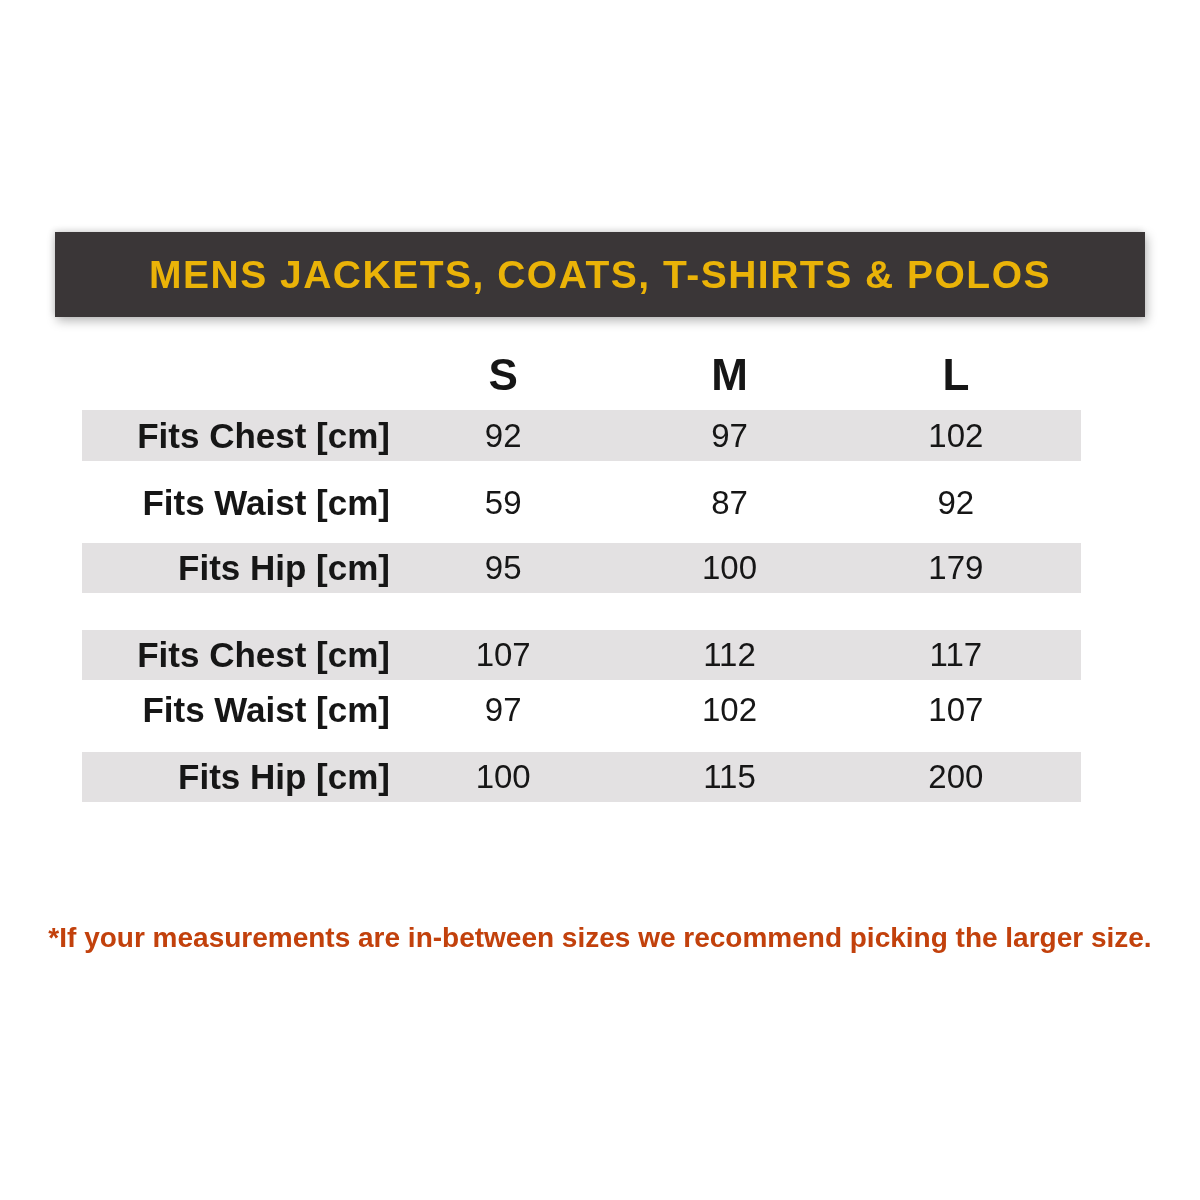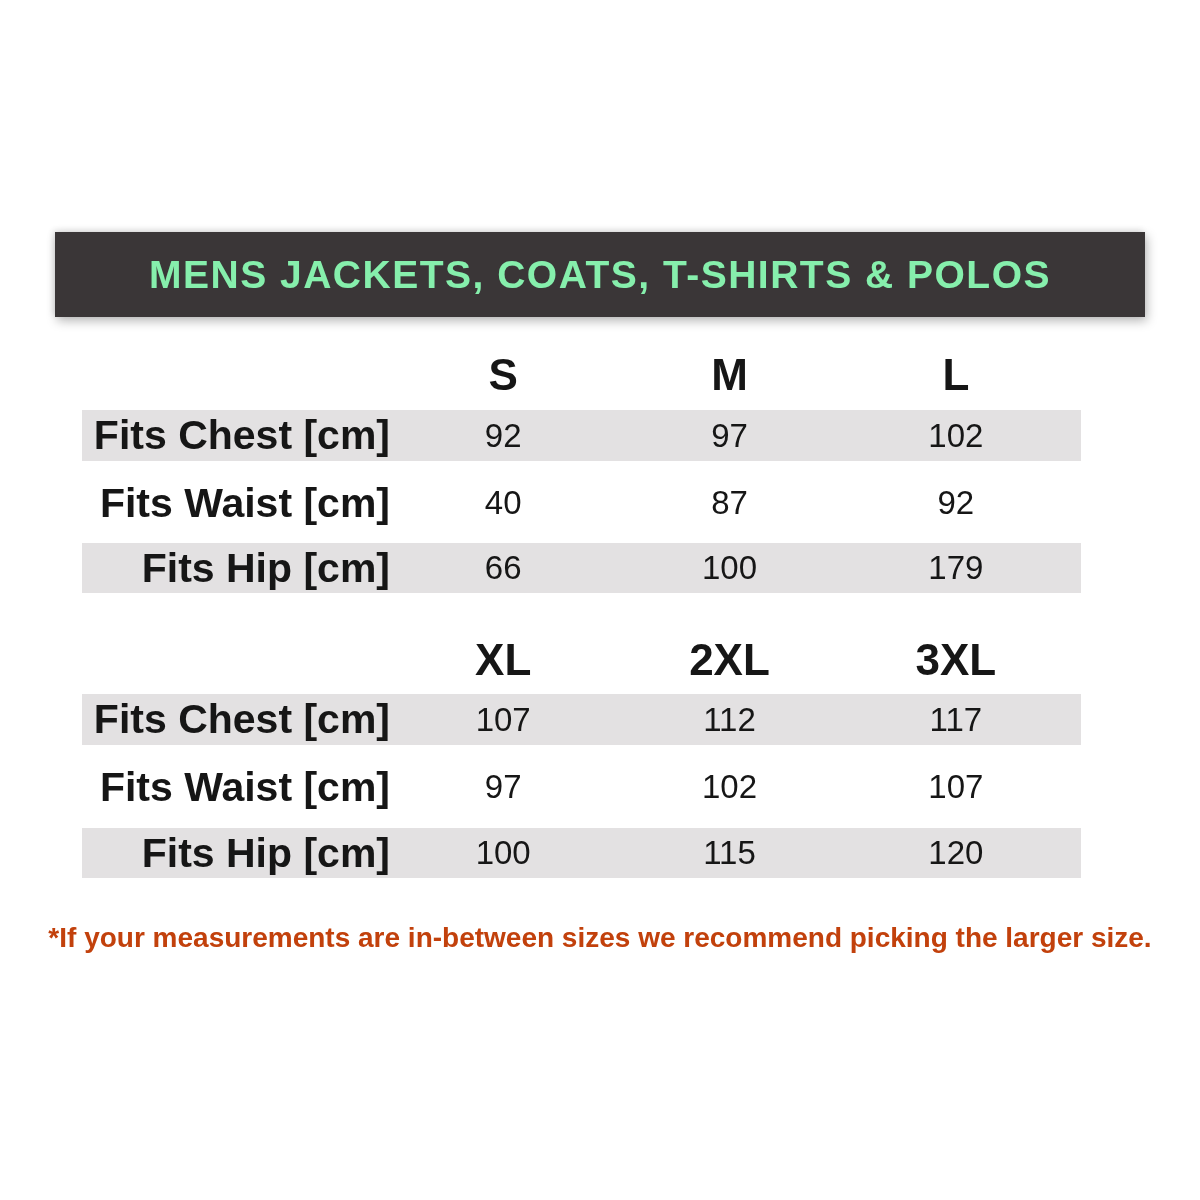--- a/index.html
+++ b/index.html
@@ -22,21 +22,21 @@
     top: 232px;
     width: 1090px;
     height: 85px;
     background: #3a3637;
     display: flex;
     align-items: center;
     justify-content: center;
     box-shadow: 2px 4px 10px rgba(0,0,0,0.28), -2px -2px 6px rgba(0,0,0,0.10);
   }
   .title-bar .title-text {
-    color: #86efac;
+    color: #eab308;
     font-size: 39px;
     font-weight: 700;
     letter-spacing: 1.5px;
     white-space: nowrap;
   }
   .size-table {
     position: absolute;
     left: 82px;
     width: 999px;
   }
@@ -60,21 +60,21 @@
   }
   .first  .data-row:nth-of-type(2) { margin-top: 5px;  height: 51px; }
   .first  .data-row:nth-of-type(3) { margin-top: 17px; }
   .first  .data-row:nth-of-type(4) { margin-top: 15px; }
   .second .data-row:nth-of-type(2) { margin-top: 4px;  height: 51px; }
   .second .data-row:nth-of-type(3) { margin-top: 17px; }
   .second .data-row:nth-of-type(4) { margin-top: 16px; }
   .label-cell {
     width: 308px;
     text-align: right;
-    font-size: 41px;
+    font-size: 35px;
     font-weight: 700;
     white-space: nowrap;
   }
   .value-cell {
     flex: 1;
     text-align: center;
     font-size: 33px;
     font-weight: 400;
   }
   .size-cell {
@@ -112,54 +112,48 @@
       <div class="size-cell">L</div>
     </div>
     <div class="t-row data-row shaded">
       <div class="label-cell">Fits Chest [cm]</div>
       <div class="value-cell">92</div>
       <div class="value-cell">97</div>
       <div class="value-cell">102</div>
     </div>
     <div class="t-row data-row">
       <div class="label-cell">Fits Waist [cm]</div>
-      <div class="value-cell">40</div>
+      <div class="value-cell">59</div>
       <div class="value-cell">87</div>
       <div class="value-cell">92</div>
     </div>
     <div class="t-row data-row shaded">
       <div class="label-cell">Fits Hip [cm]</div>
-      <div class="value-cell">66</div>
+      <div class="value-cell">95</div>
       <div class="value-cell">100</div>
       <div class="value-cell">179</div>
     </div>
   </div>
 
   <div class="size-table second">
-    <div class="t-row header-row">
-      <div class="label-cell"></div>
-      <div class="size-cell">XL</div>
-      <div class="size-cell">2XL</div>
-      <div class="size-cell">3XL</div>
-    </div>
     <div class="t-row data-row shaded">
       <div class="label-cell">Fits Chest [cm]</div>
       <div class="value-cell">107</div>
       <div class="value-cell">112</div>
       <div class="value-cell">117</div>
     </div>
     <div class="t-row data-row">
       <div class="label-cell">Fits Waist [cm]</div>
       <div class="value-cell">97</div>
       <div class="value-cell">102</div>
       <div class="value-cell">107</div>
     </div>
     <div class="t-row data-row shaded">
       <div class="label-cell">Fits Hip [cm]</div>
       <div class="value-cell">100</div>
       <div class="value-cell">115</div>
-      <div class="value-cell">120</div>
+      <div class="value-cell">200</div>
     </div>
   </div>
 
   <div class="footnote">*If your measurements are in-between sizes we recommend picking the larger size.</div>
 
 </div>
 
 </body></html>

